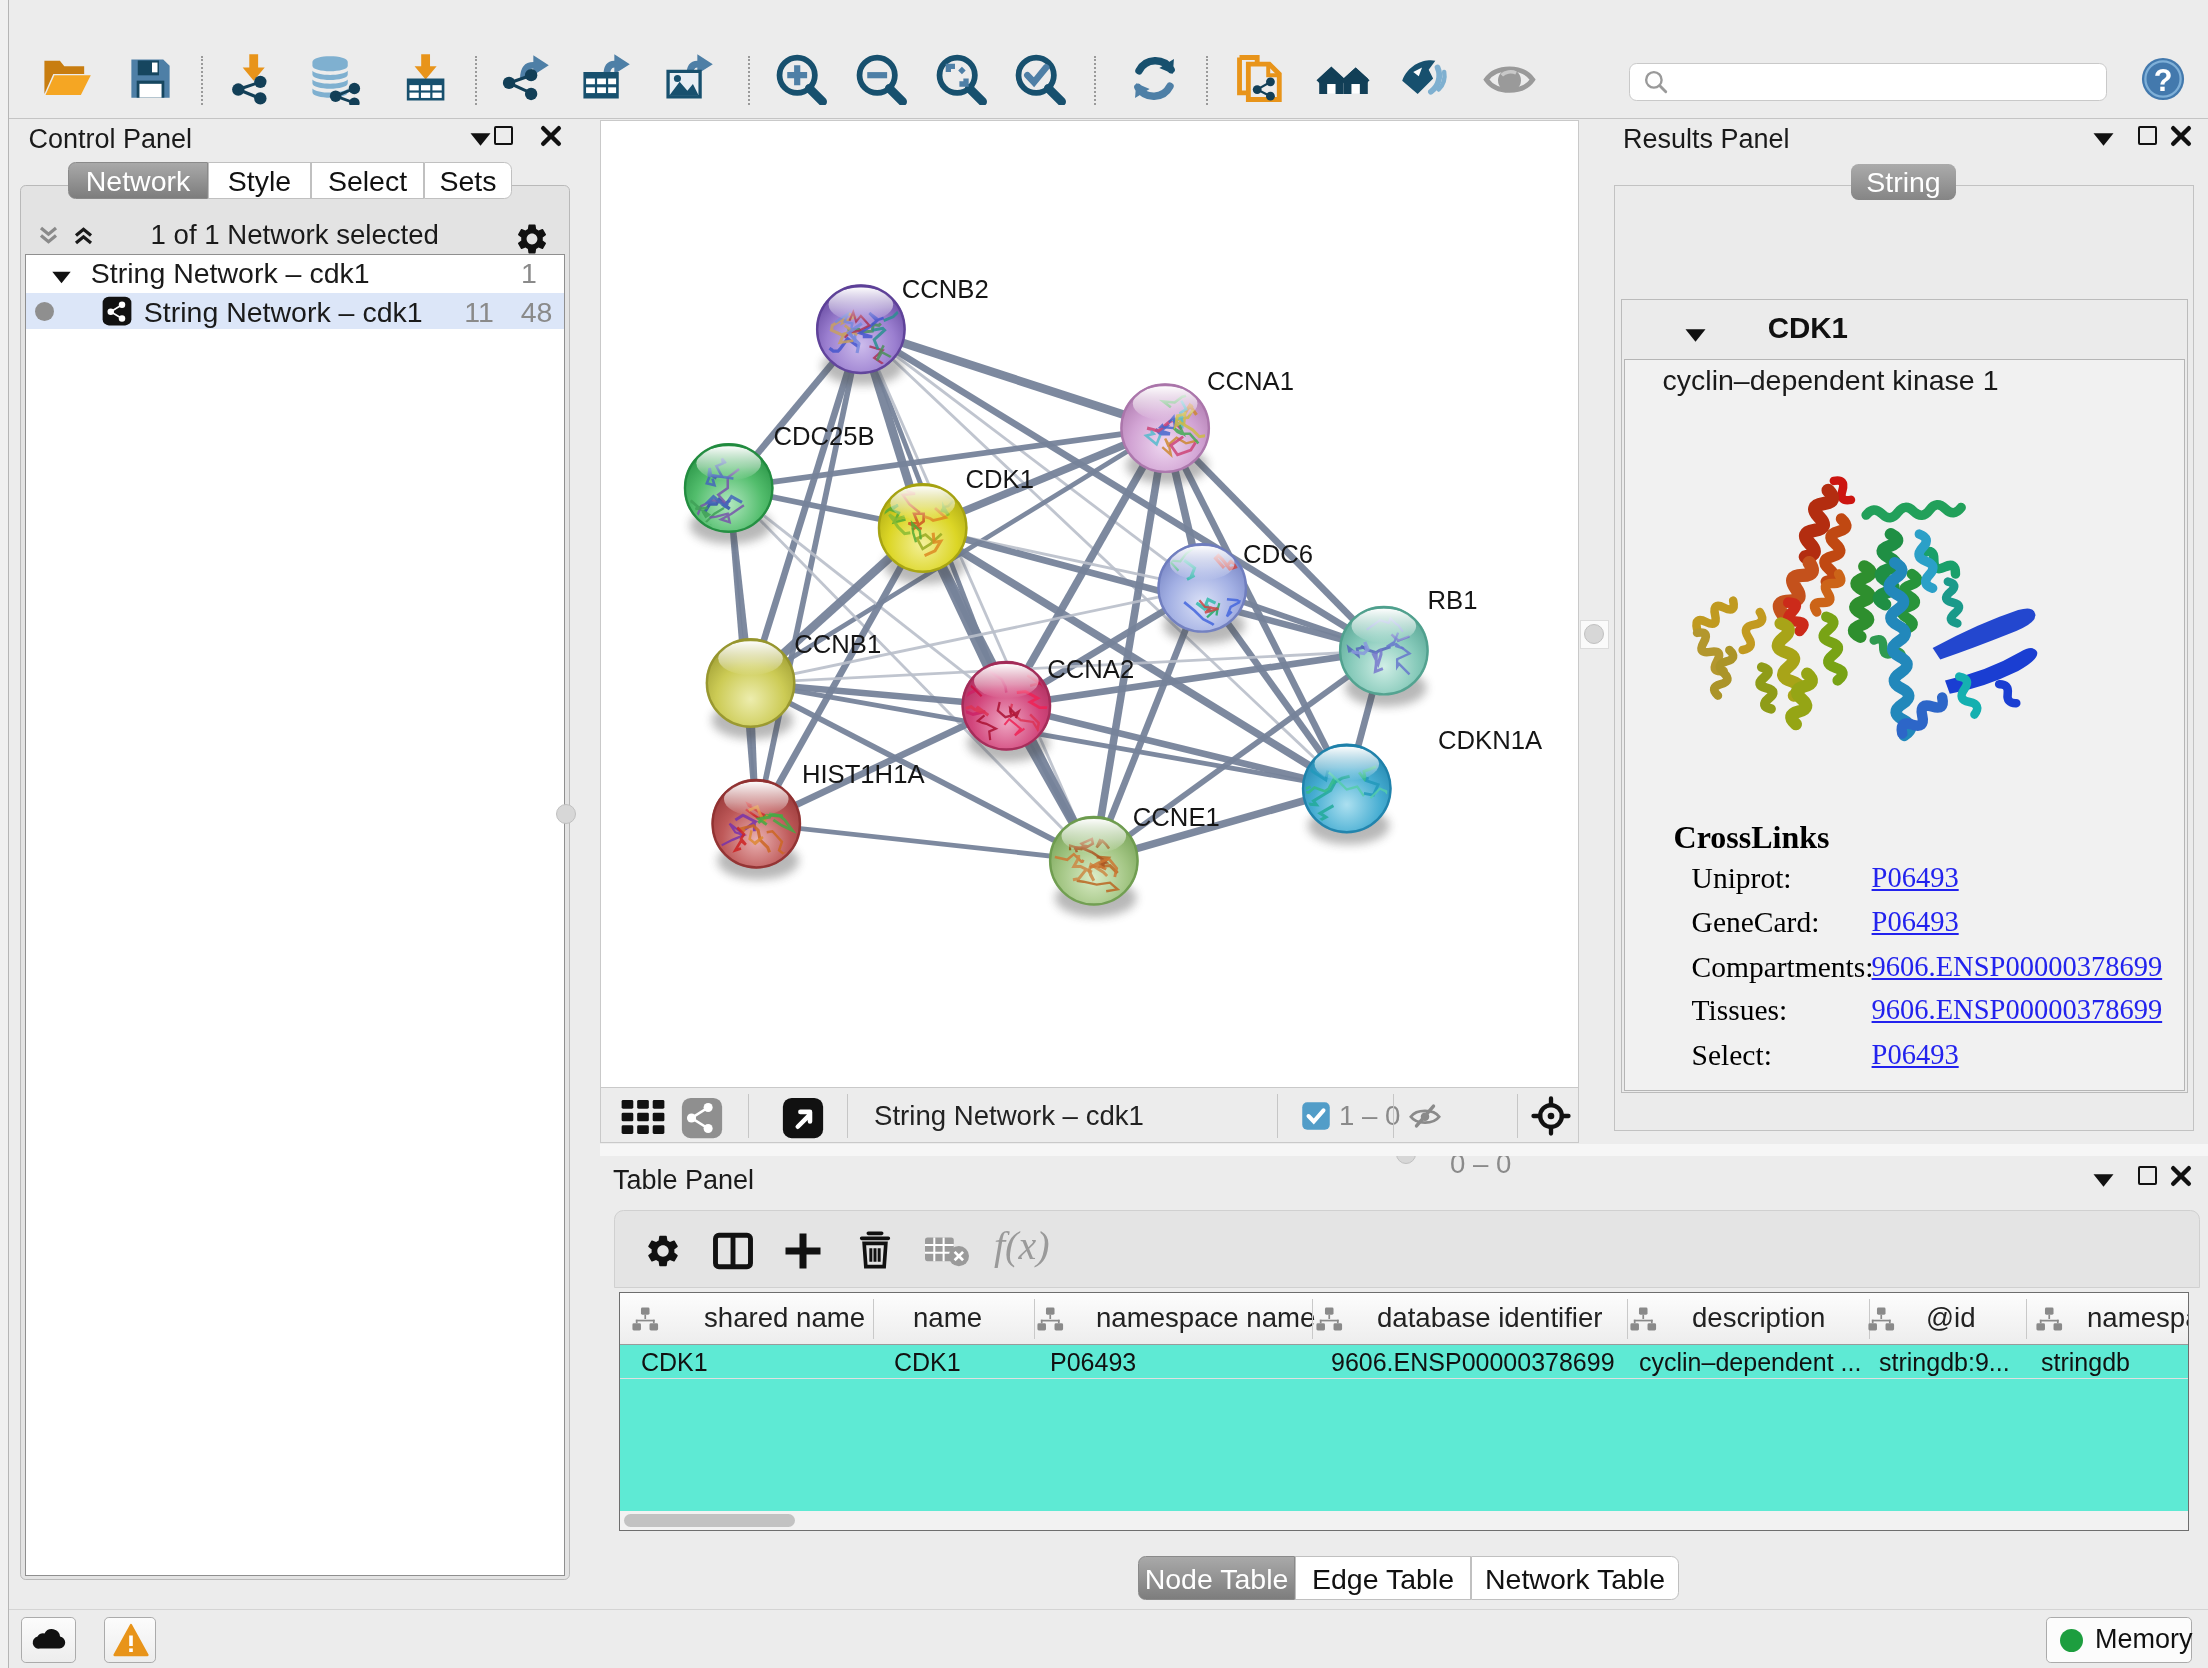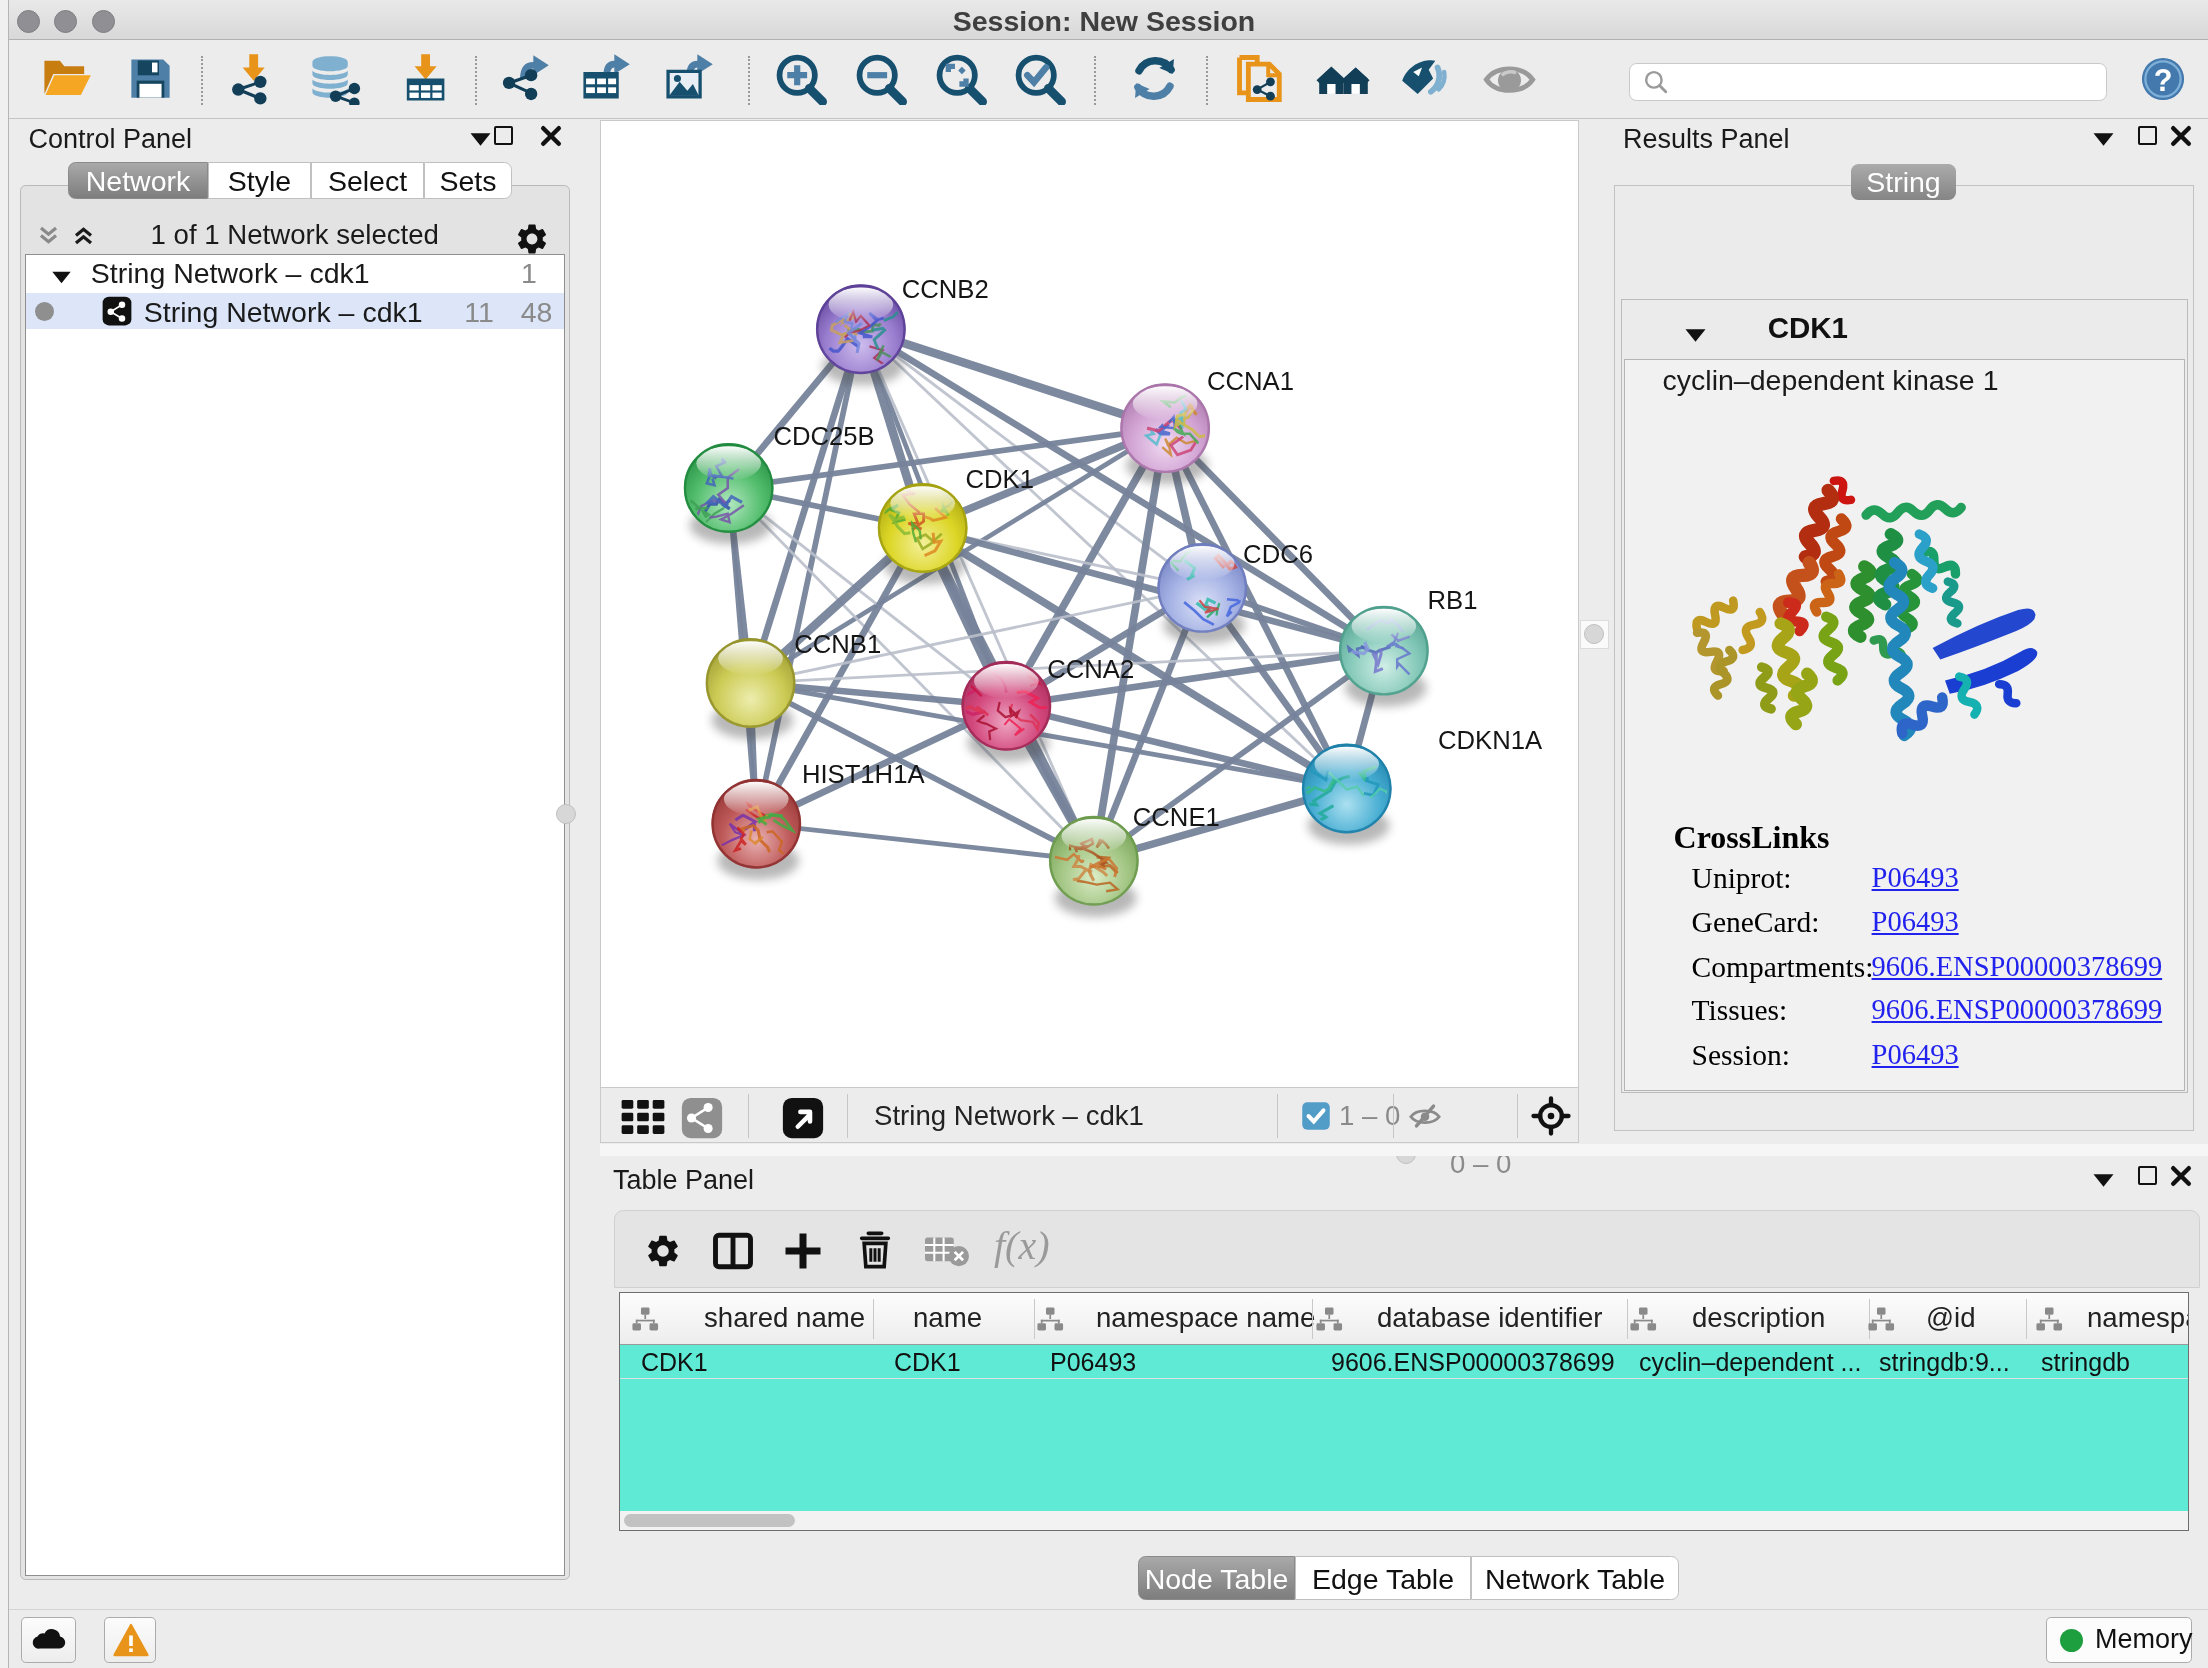--- a/index.html
+++ b/index.html
@@ -62,26 +62,20 @@
   background:#fff; color:#111; border:1px solid #c0c0c0; line-height:44px; }
 
 #statusbar { position:absolute; left:0; top:1609px; width:2208px; height:59px;
   background:#ececec; border-top:1.9px solid #d4d4d4; }
 .sbtn { position:absolute; top:6.7px; height:46px; background:linear-gradient(#fcfcfc,#ededed);
   border:1px solid #ababab; border-radius:4.8px; }
 </style></head>
 <body>
 <div id="win">
 
-<div id="titlebar">
- <div class="tl" style="left:17px;"></div>
- <div class="tl" style="left:54px;"></div>
- <div class="tl" style="left:92px;"></div>
- <div id="title">Session: New Session</div>
-</div>
 <div id="toolbar">
       <svg class="abs" style="left:40px;top:11.4px;" width="53" height="53" viewBox="0 0 24 24">
 <path d="M2 4 L9 4 L11 6.5 L20 6.5 L20 10 L6 10 L2 19 Z" fill="#c87d10"></path>
 <path d="M6.5 10.5 L23 10.5 L18.5 19.5 L2.5 19.5 Z" fill="#f5a623"></path>
 </svg>
       <svg class="abs" style="left:125px;top:11.4px;" width="51" height="53" viewBox="0 0 24 24">
 <path d="M3 3 h15 l3 3 v15 h-18 z" fill="#4e7fa6"></path>
 <path d="M6 3.5 h10 v7 h-10 z" fill="#16465f"></path>
 <path d="M12.7 4.5 h2.6 v4.6 h-2.6 z" fill="#fff"></path>
 <path d="M5.5 13 h13 v8 h-13 z" fill="#16465f"></path>
@@ -730,21 +724,21 @@
           </svg>
           <div class="serif abs" style="left:49px;top:459px;font-size:32px;font-weight:bold;color:#000;">CrossLinks</div>
           <div class="serif abs" style="left:67px;top:502px;font-size:29.5px;color:#000;">Uniprot:</div>
           <div class="serif abs" style="left:247px;top:502px;font-size:28.5px;"><a class="lnk">P06493</a></div>
           <div class="serif abs" style="left:67px;top:546px;font-size:29.5px;color:#000;">GeneCard:</div>
           <div class="serif abs" style="left:247px;top:546px;font-size:28.5px;"><a class="lnk">P06493</a></div>
           <div class="serif abs" style="left:67px;top:591px;font-size:29.5px;color:#000;">Compartments:</div>
           <div class="serif abs" style="left:247px;top:591px;font-size:28.5px;"><a class="lnk">9606.ENSP00000378699</a></div>
           <div class="serif abs" style="left:67px;top:634px;font-size:29.5px;color:#000;">Tissues:</div>
           <div class="serif abs" style="left:247px;top:634px;font-size:28.5px;"><a class="lnk">9606.ENSP00000378699</a></div>
-          <div class="serif abs" style="left:67px;top:679px;font-size:29.5px;color:#000;">Session:</div>
+          <div class="serif abs" style="left:67px;top:679px;font-size:29.5px;color:#000;">Select:</div>
           <div class="serif abs" style="left:247px;top:679px;font-size:28.5px;"><a class="lnk">P06493</a></div>
         </div>
       </div>
     </div>
     <div class="abs" style="left:1851px;top:164px;width:105px;height:36px;background:linear-gradient(#ababab,#858585);border-radius:7.6px;color:#fff;font-size:28.5px;text-align:center;line-height:36px;">String</div>
     <div class="abs" style="left:600px;top:1144px;width:1608px;height:12.4px;background:#f6f6f6;"></div>
     <div class="ptitle abs" style="left:613px;top:1165px;">Table Panel</div>
     <svg class="abs" style="left:2091px;top:1168px;" width="25" height="25" viewBox="0 0 20 20">
       <path d="M2 5 L18 5 L10 15 Z" fill="#111"></path>
     </svg>

